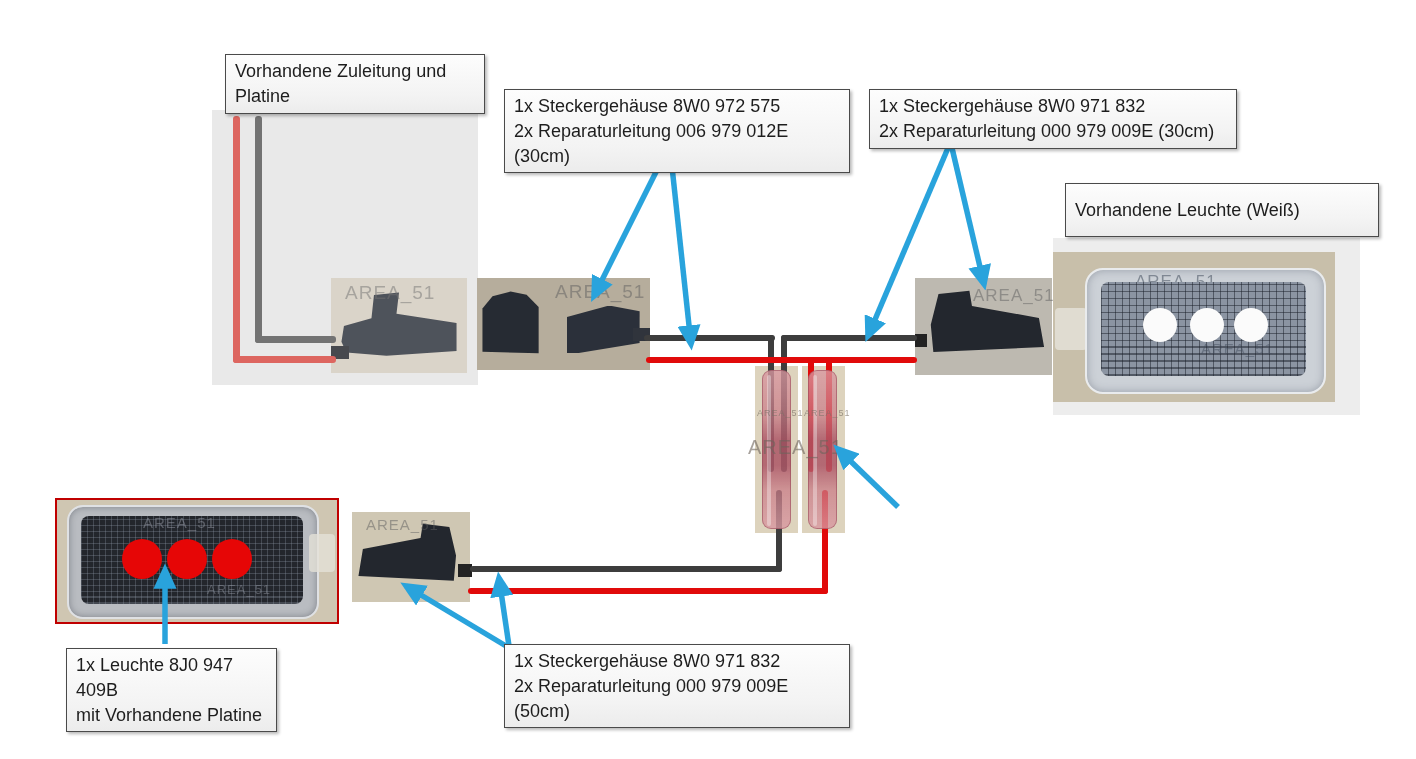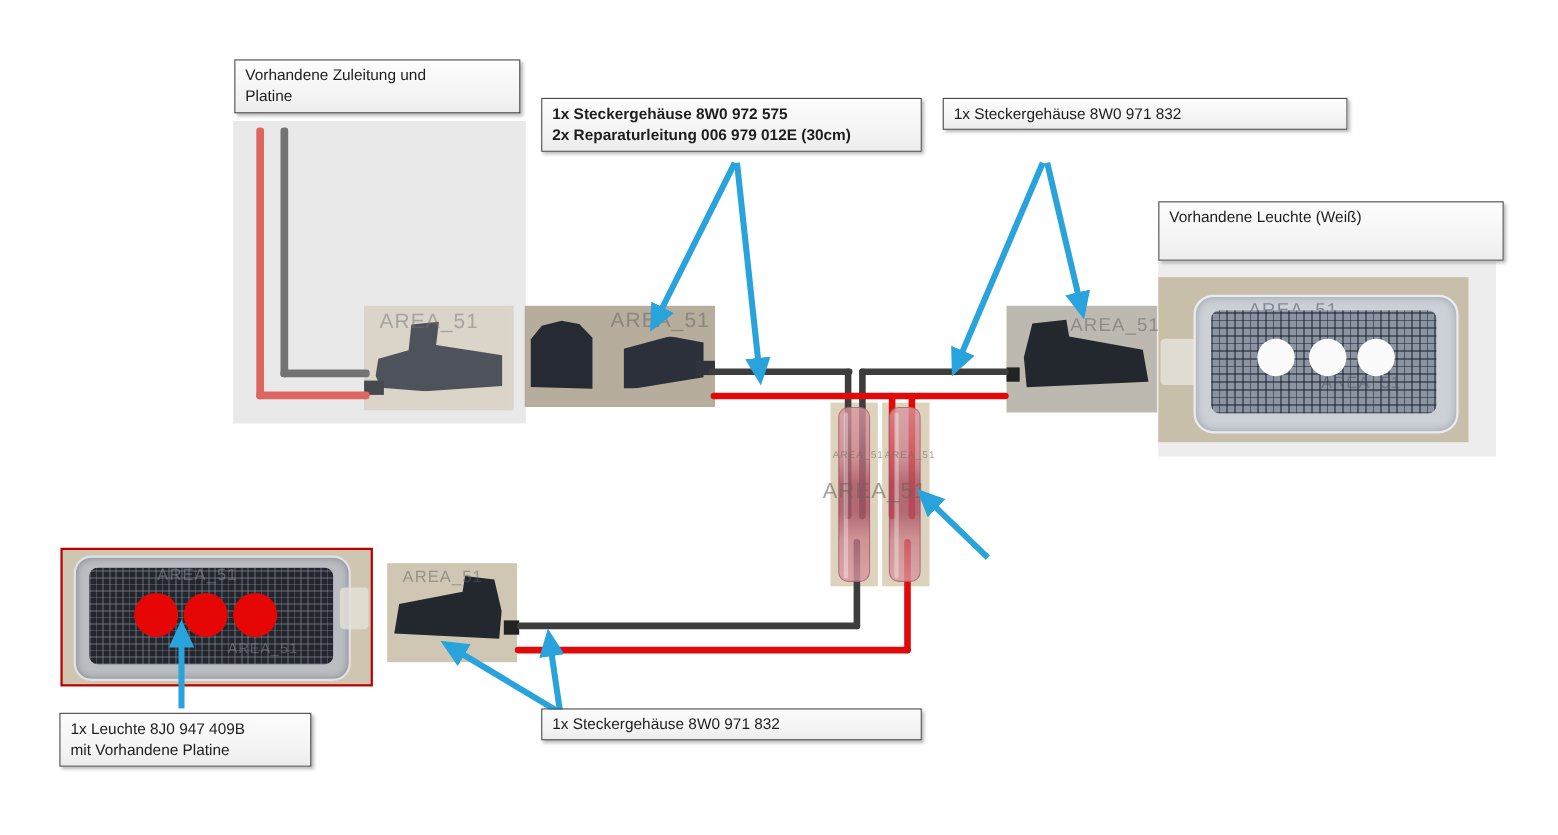--- a/index.html
+++ b/index.html
@@ -5,21 +5,21 @@
   html,body{margin:0;padding:0;background:#ffffff;}
   #canvas{
     position:relative;width:1416px;height:759px;background:#ffffff;overflow:hidden;
     font-family:"Liberation Sans", sans-serif;color:#1d1d1d;
   }
   .label-box{
     position:absolute;box-sizing:border-box;
     background:linear-gradient(180deg,#fdfdfd 0%,#f3f3f3 70%,#ececec 100%);
     border:1.6px solid #4a4a4a;
     box-shadow:2px 2px 3px rgba(0,0,0,0.28);
-    padding:4px 9px;font-size:14px;line-height:1.38;z-index:60;
+    padding:4px 9px;font-size:18px;line-height:1.38;z-index:60;margin-left:12px;
   }
   .ghost-panel{position:absolute;background:#e9e9e9;z-index:1;}
   .photo{position:absolute;z-index:10;}
   .wm{position:absolute;color:rgba(95,95,95,0.5);letter-spacing:1px;font-size:19px;white-space:nowrap;z-index:12;}
   .wire{position:absolute;z-index:20;border-radius:3px;}
   .conn{position:absolute;background:#2c313a;z-index:11;}
   .led{position:absolute;border-radius:50%;z-index:14;}
   .tube{position:absolute;z-index:30;border-radius:9px;box-sizing:border-box;}
   #arrows{position:absolute;left:0;top:0;z-index:50;pointer-events:none;}
   .grid-white{
@@ -148,36 +148,38 @@
       <line x1="506" y1="646" x2="406" y2="586" marker-end="url(#ah)"></line>
       <line x1="509" y1="646" x2="499" y2="578" marker-end="url(#ah)"></line>
     </g>
   </svg>
 
   <div class="label-box" style="left:213px;top:54px;width:260px;">
     <div>Vorhandene Zuleitung und</div>
     <div>Platine</div>
   </div>
 
-  <div class="label-box" style="left:492px;top:89px;width:346px;font-weight:bold;">
+  <div class="label-box" style="left:492px;top:89px;width:346px;">
     <div>1x Steckergehäuse 8W0 972 575</div>
     <div>2x Reparaturleitung 006 979 012E (30cm)</div>
   </div>
 
   <div class="label-box" style="left:857px;top:89px;width:368px;">
     <div>1x Steckergehäuse 8W0 971 832</div>
+    <div>2x Reparaturleitung 000 979 009E (30cm)</div>
   </div>
 
-  <div class="label-box" style="left:1053px;top:183px;width:314px;height:54px;display:flex;">
+  <div class="label-box" style="left:1053px;top:183px;width:314px;height:54px;display:flex;align-items:center;">
     <div>Vorhandene Leuchte (Weiß)</div>
   </div>
 
 
-  <div class="label-box" style="left:54px;top:648px;width:229px;">
+  <div class="label-box" style="left:54px;top:648px;width:211px;">
     <div>1x Leuchte 8J0 947 409B</div>
     <div>mit Vorhandene Platine</div>
   </div>
 
   <div class="label-box" style="left:492px;top:644px;width:346px;">
     <div>1x Steckergehäuse 8W0 971 832</div>
+    <div>2x Reparaturleitung 000 979 009E (50cm)</div>
   </div>
 
 </div>
 
 </body></html>

